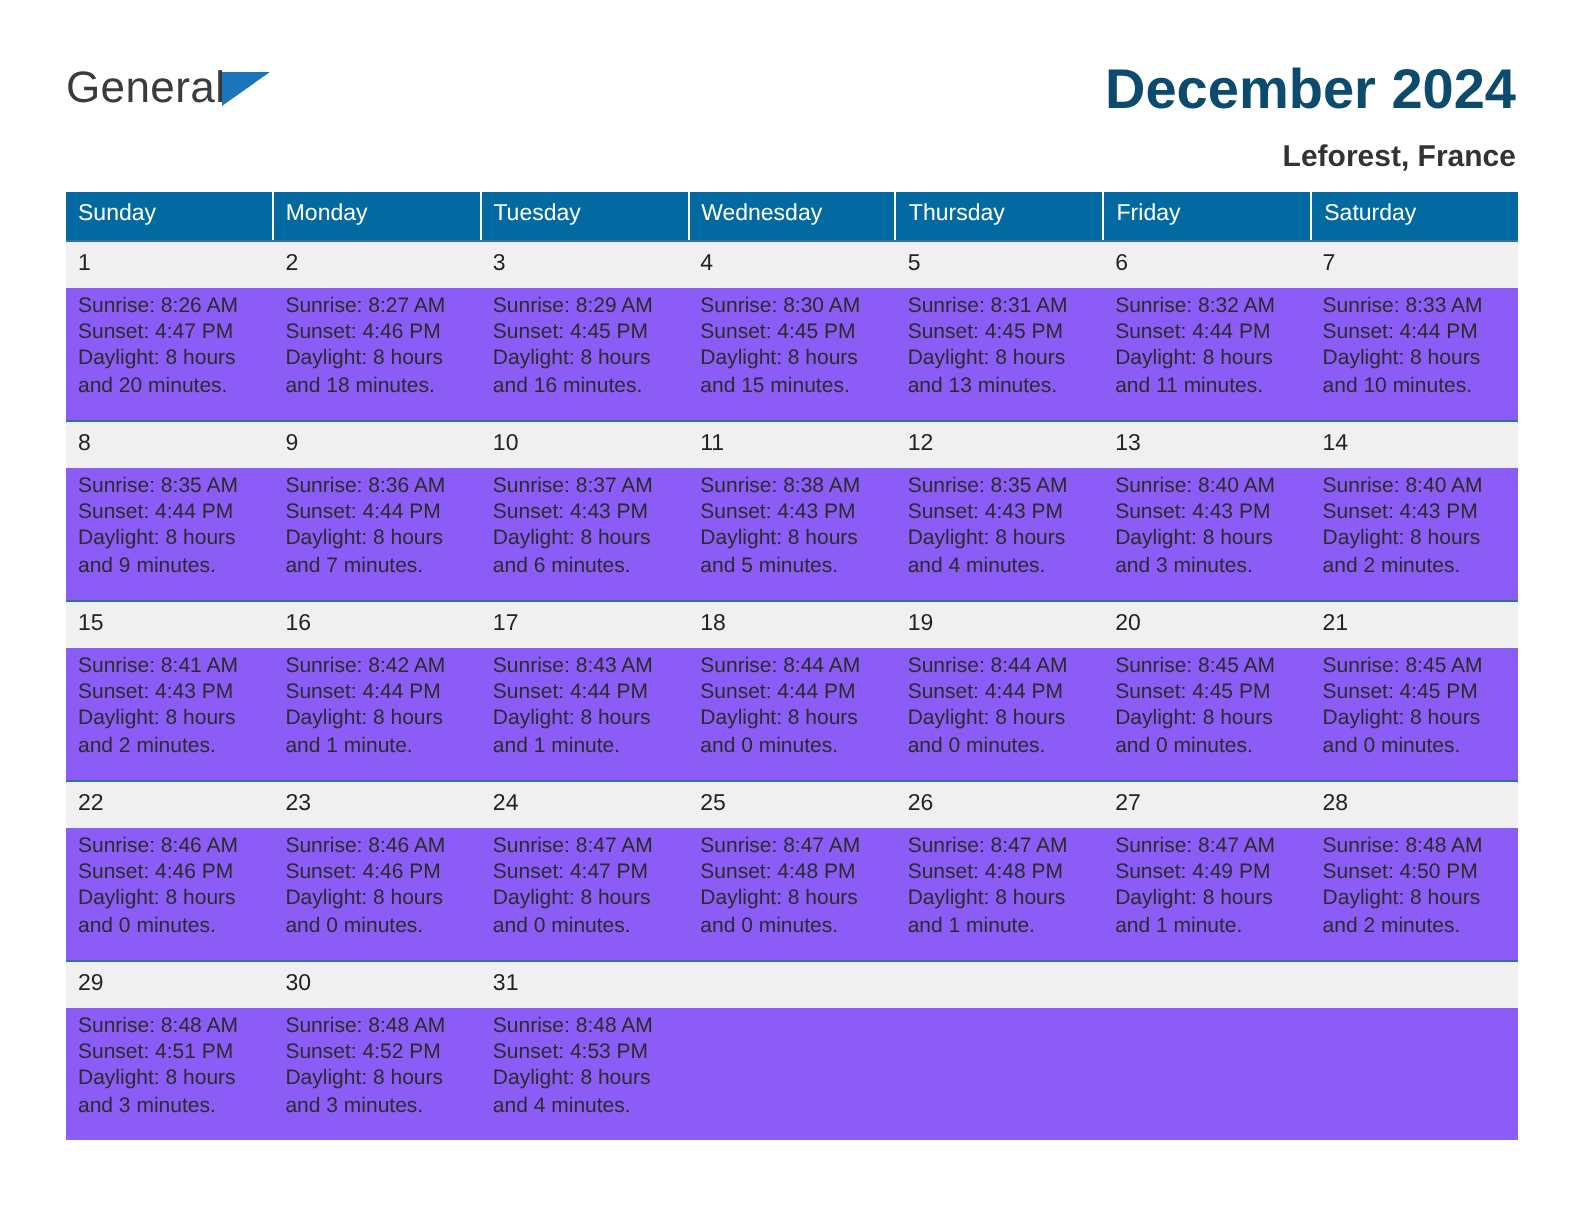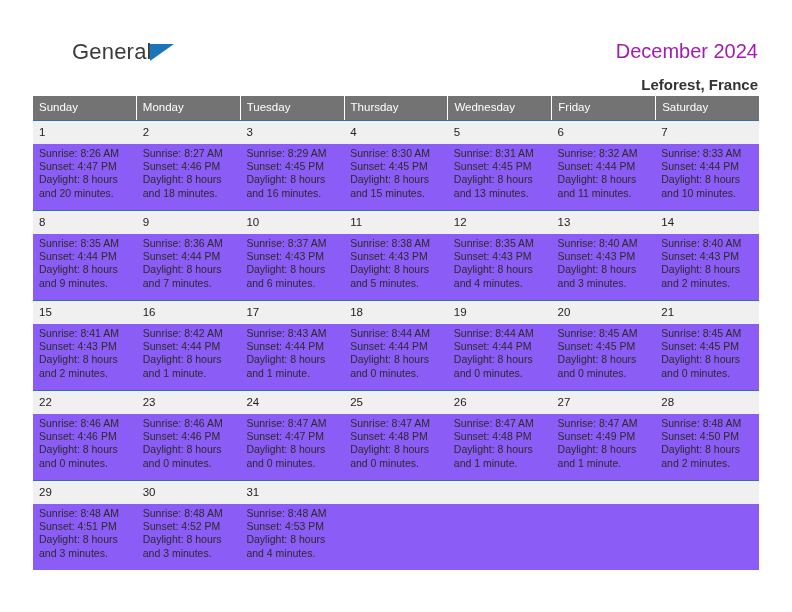--- a/index.html
+++ b/index.html
@@ -17,26 +17,25 @@
   .page {
     position: relative;
     width: 792px;
     height: 612px;
     box-sizing: border-box;
   }
 
   
   .top {
     display: flex;
-    align-items: flex-end;
+    align-items: flex-start;
     justify-content: space-between;
     padding: 28px 34px 0 33px;
     box-sizing: border-box;
     height: 96px;
-    margin-left: 39px;
   }
   .logo {
     position: relative;
     width: 120px;
     height: 56px;
     padding-top: 4px;
   }
   .logo-general {
     font-size: 22px;
     color: #3b3b3b;
@@ -60,24 +59,24 @@
     height: 0;
     border-top: 0 solid transparent;
     border-left: 24px solid #1b75bb;
     border-bottom: 17px solid transparent;
   }
   .title-block {
     text-align: right;
     padding-top: 0px;
   }
   .cal-title {
-    font-size: 20px;
-    color: #a21caf;
+    font-size: 28px;
+    color: #0c4a6e;
     line-height: 34px;
-    font-weight: normal;
+    font-weight: bold;
     margin: 0;
   }
   .cal-subtitle {
     font-size: 15px;
     color: #333333;
     line-height: 22px;
     margin: 6px 0 0 0;
     font-weight: bold;
   }
 
@@ -86,21 +85,21 @@
     margin: 0 33px;
     width: 726px;
   }
   .weekday-header {
     display: grid;
     grid-template-columns: repeat(7, 1fr);
     gap: 1px;
     background: #ffffff;
   }
   .weekday {
-    background: #737373;
+    background: #0369a1;
     color: #ffffff;
     font-size: 11.5px;
     line-height: 13px;
     padding: 5px 0 6px 6px;
     box-sizing: border-box;
   }
   .week-row {
     border-top: 1.5px solid #2f6fae;
   }
   .week-row:first-of-type {
@@ -153,22 +152,22 @@
     </div>
 
   </div>
 
   <div class="calendar">
 
     <div class="weekday-header">
       <div class="weekday">Sunday</div>
       <div class="weekday">Monday</div>
       <div class="weekday">Tuesday</div>
+      <div class="weekday">Wednesday</div>
       <div class="weekday">Thursday</div>
-      <div class="weekday">Wednesday</div>
       <div class="weekday">Friday</div>
       <div class="weekday">Saturday</div>
     </div>
 
     <div class="week-row">
       <div class="daynum-band">
         <div class="daynum">1</div>
         <div class="daynum">2</div>
         <div class="daynum">3</div>
         <div class="daynum">4</div>

